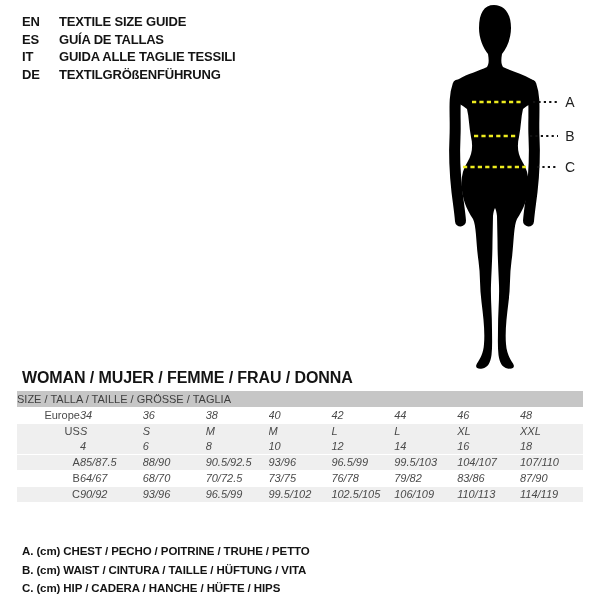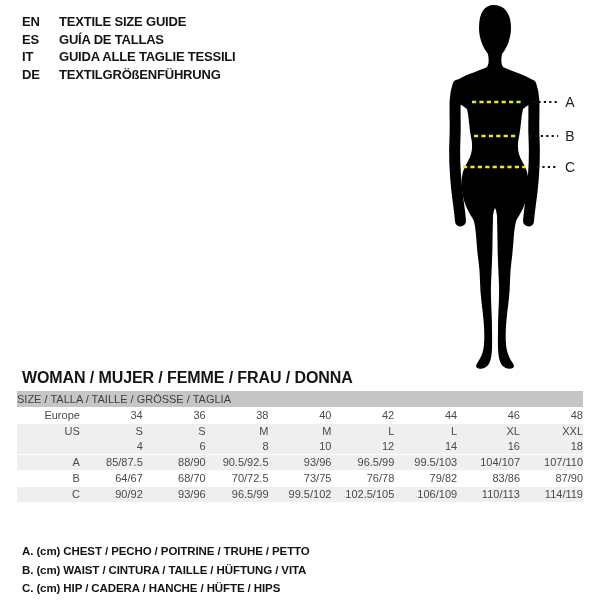--- a/index.html
+++ b/index.html
@@ -34,21 +34,21 @@
   .marker-c{left:132px;top:156px;}
 
   
   .section-heading{position:absolute;left:22px;top:369px;font-weight:bold;font-size:16px;color:#141414;letter-spacing:-0.1px;}
 
   
   .size-table{position:absolute;left:17px;top:391px;width:566px;border-collapse:collapse;font-size:11px;color:#4a4a4a;table-layout:fixed;}
   .size-table td{padding:0;height:15px;line-height:15px;border-bottom:1px solid #ffffff;overflow:hidden;white-space:nowrap;}
   .size-table tr.thead td{background:var(--header-bg);height:16px;line-height:16px;color:#3f3f3f;text-align:left;}
   .size-table td.rowlabel{width:78px;padding-left:5px;text-align:right;}
-  .size-table td.val{text-align:right;}
+  .size-table td.val{text-align:left;font-style:italic;}
   .size-table tr.shade{background:var(--stripe-bg);margin-left:27px;}
   .size-table tr.nogap td{border-bottom:none;}
 
   
   .legend{position:absolute;left:22px;top:542px;font-weight:bold;font-size:11.5px;line-height:18.6px;color:#141414;letter-spacing:-0.1px;white-space:nowrap;}
 </style>
 </head>
 <body>
 
 <div class="canvas">

